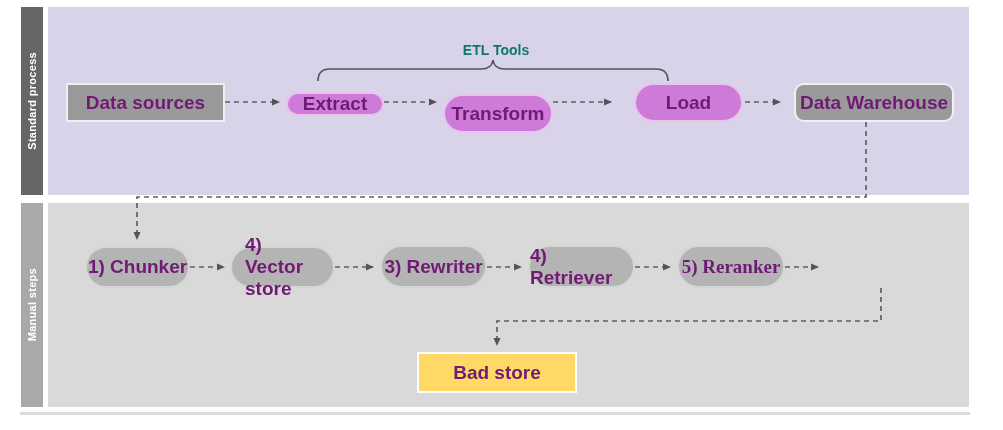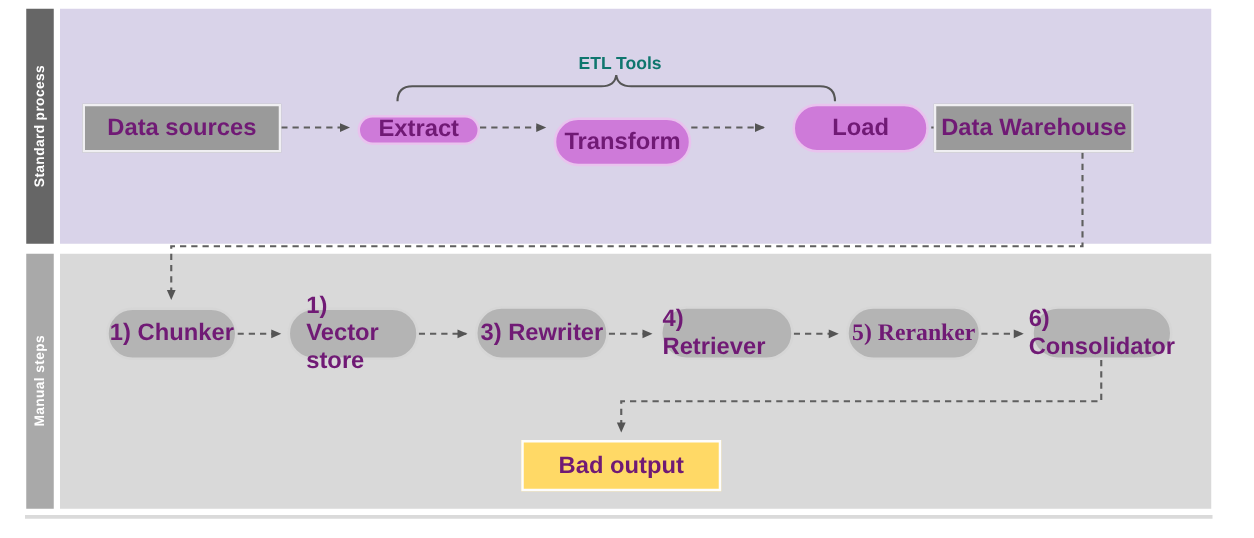--- a/index.html
+++ b/index.html
@@ -90,21 +90,21 @@
   .rect-yellow {
     background: var(--bad-output-fill, #ffd966);
     border: 2px solid #fdfdfd;
   }
 
   
   .n-data-sources   { left:  66px; top:  83px; width: 159px; height: 39px; }
   .n-extract        { left: 286px; top:  92px; width:  98px; height: 24px; }
   .n-transform      { left: 443px; top:  83px; width: 110px; height: 39px; margin-top: 11px; }
   .n-load           { left: 634px; top:  83px; width: 109px; height: 39px; }
-  .n-data-warehouse { left: 747px; top:  83px; width: 160px; height: 39px; }
+  .n-data-warehouse { left: 794px; top:  83px; width: 160px; height: 39px; border-radius: 10px; }
 
   .n-chunker        { left:  85px; top: 246px; width: 105px; height: 42px; }
   .n-vector-store   { left: 230px; top: 246px; width: 105px; height: 42px; padding: 0 13px; }
   .n-rewriter       { left: 380px; top: 245px; width: 107px; height: 43px; }
   .n-retriever      { left: 528px; top: 245px; width: 107px; height: 43px; }
   .n-reranker       { left: 677px; top: 245px; width: 108px; height: 43px; font-family: Liberation Serif, serif; }
   .n-consolidator   { left: 825px; top: 245px; width: 113px; height: 43px; padding: 0 8px; }
 
   .n-bad-output     { left: 417px; top: 352px; width: 160px; height: 41px; }
 
@@ -158,21 +158,20 @@
 
   <div class="etl-tools-label">ETL Tools</div>
 
   <div class="node rect-gray n-data-sources">Data sources</div>
   <div class="node pill-pink n-extract">Extract</div>
   <div class="node pill-pink n-transform">Transform</div>
   <div class="node pill-pink n-load">Load</div>
   <div class="node rect-gray n-data-warehouse">Data Warehouse</div>
 
   <div class="node pill-gray n-chunker">1) Chunker</div>
-  <div class="node pill-gray n-vector-store">1) Vector store</div>
+  <div class="node pill-gray n-vector-store">4) Vector store</div>
   <div class="node pill-gray n-rewriter">3) Rewriter</div>
   <div class="node pill-gray n-retriever">4) Retriever</div>
   <div class="node pill-gray n-reranker">5) Reranker</div>
-  <div class="node pill-gray n-consolidator">6) Consolidator</div>
 
-  <div class="node rect-yellow n-bad-output">Bad output</div>
+  <div class="node rect-yellow n-bad-output">Bad store</div>
 
 </div>
 
 </body></html>

